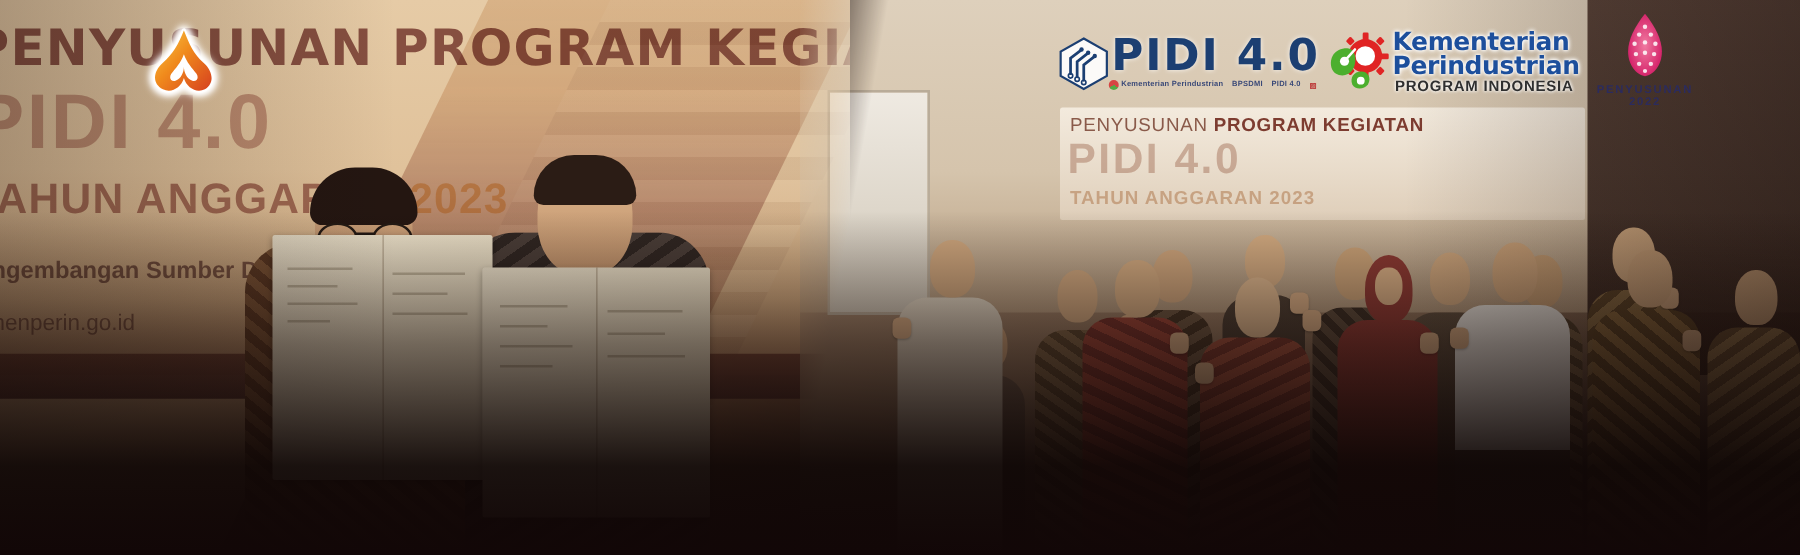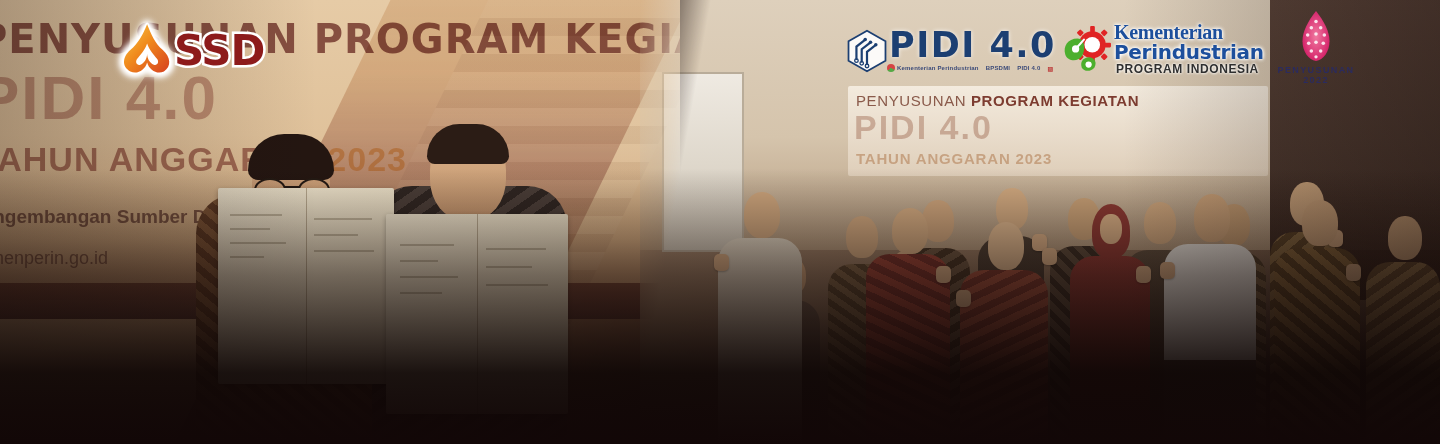--- a/index.html
+++ b/index.html
@@ -204,21 +204,21 @@
   .pp .bl{color:#2c3e73;font-weight:700;letter-spacing:.2px;}
   .pp .rd{color:#b33;font-weight:700;}
 
   .logo-kemenperin{position:absolute;left:1060px;top:20px;width:200px;height:62px;}
   .kp-mark{position:absolute;left:0;top:4px;width:52px;height:52px;}
   .kp-l1,.kp-l2{
     position:absolute;left:54px;font-weight:800;color:#1d4f9c;white-space:nowrap;
     font-family:"DejaVu Sans",sans-serif;letter-spacing:-.3px;
     text-shadow:0 0 4px #fff,0 0 4px #fff,0 0 2px #fff;
   }
-  .kp-l1{top:1px;font-size:20px;font-family:Liberation Serif, serif;}
+  .kp-l1{top:1px;font-size:20px;}
   .kp-l2{top:20px;font-size:20px;}
   .kp-l3{
     position:absolute;left:56px;top:42px;font-size:12px;font-weight:700;
     color:#2f2f2f;letter-spacing:.6px;white-space:nowrap;
     text-shadow:0 0 3px #fff,0 0 3px #fff;
   }
 
   .logo-g20{position:absolute;left:1268px;top:10px;width:96px;height:96px;text-align:center;}
   .g20-orn{width:54px;height:52px;margin:0 auto;}
   .g20-t1{font-size:25px;font-weight:800;color:#2b2b5e;letter-spacing:.5px;
@@ -400,21 +400,20 @@
       <defs>
         <linearGradient id="gor" x1="0" y1="0" x2="1" y2="1">
           <stop offset="0%" stop-color="#f7c948"></stop>
           <stop offset="45%" stop-color="#f08a1c"></stop>
           <stop offset="100%" stop-color="#d6401f"></stop>
         </linearGradient>
       </defs>
       <path d="M52 6 C44 26 36 40 22 52 C8 64 6 82 22 90 C34 96 48 88 52 74 C56 88 70 96 82 90 C96 82 94 64 80 52 C66 40 60 26 52 6 Z
                M52 40 C56 52 64 60 70 68 C74 74 70 80 64 78 C56 75 52 66 52 58 C52 66 48 75 40 78 C34 80 30 74 34 68 C40 60 48 52 52 40 Z" fill="url(#gor)" stroke="#ffffff" stroke-width="6" stroke-linejoin="round" paint-order="stroke"></path>
     </svg>
-    <div class="ssd-text"><span>SSD</span></div>
   </div>
 
   <div class="logo-pidi">
     <svg class="pidi-mark" viewBox="0 0 100 100">
       <polygon points="50,4 92,28 92,72 50,96 8,72 8,28" fill="#ffffff" opacity=".9"></polygon>
       <g stroke="#1c3f72" stroke-width="5" fill="none" stroke-linecap="round">
         <path d="M26 68 L26 40 L44 26"></path>
         <path d="M38 74 L38 46 L56 32"></path>
         <path d="M50 80 L50 52 L68 38"></path>
       </g>

